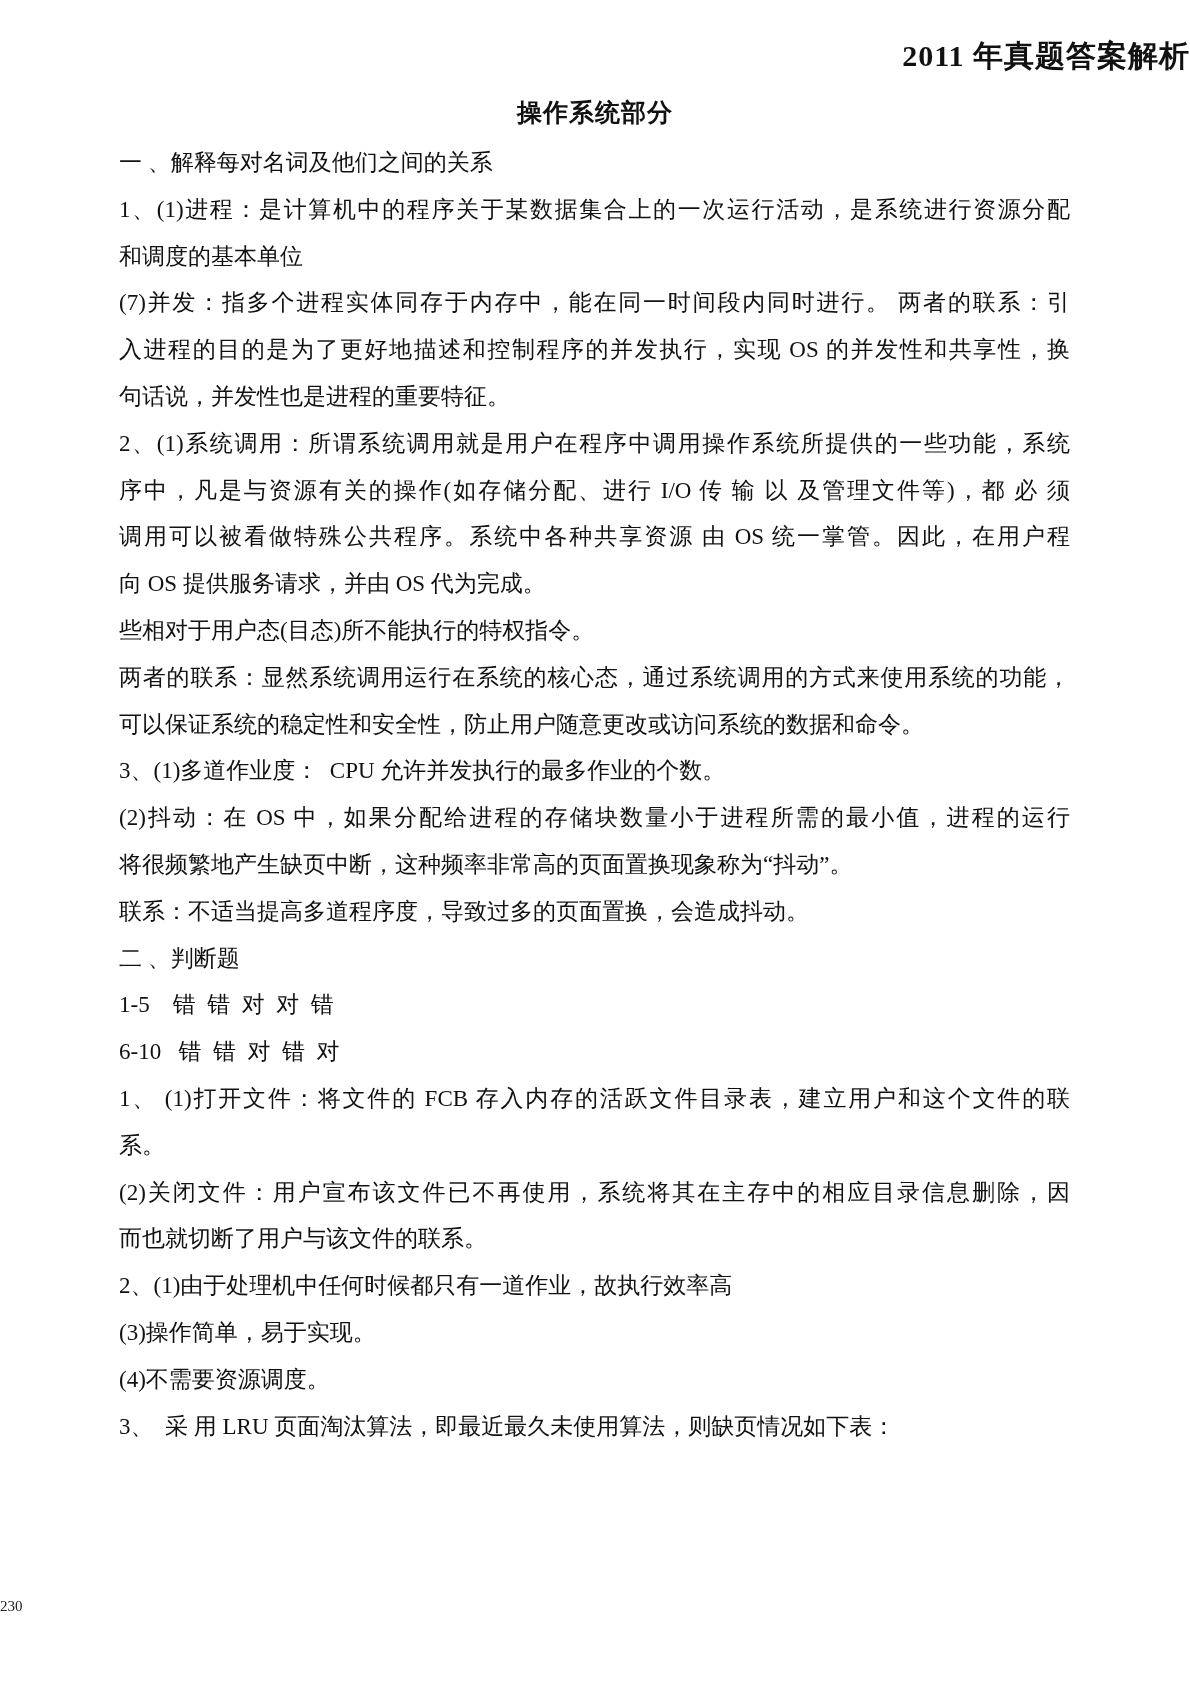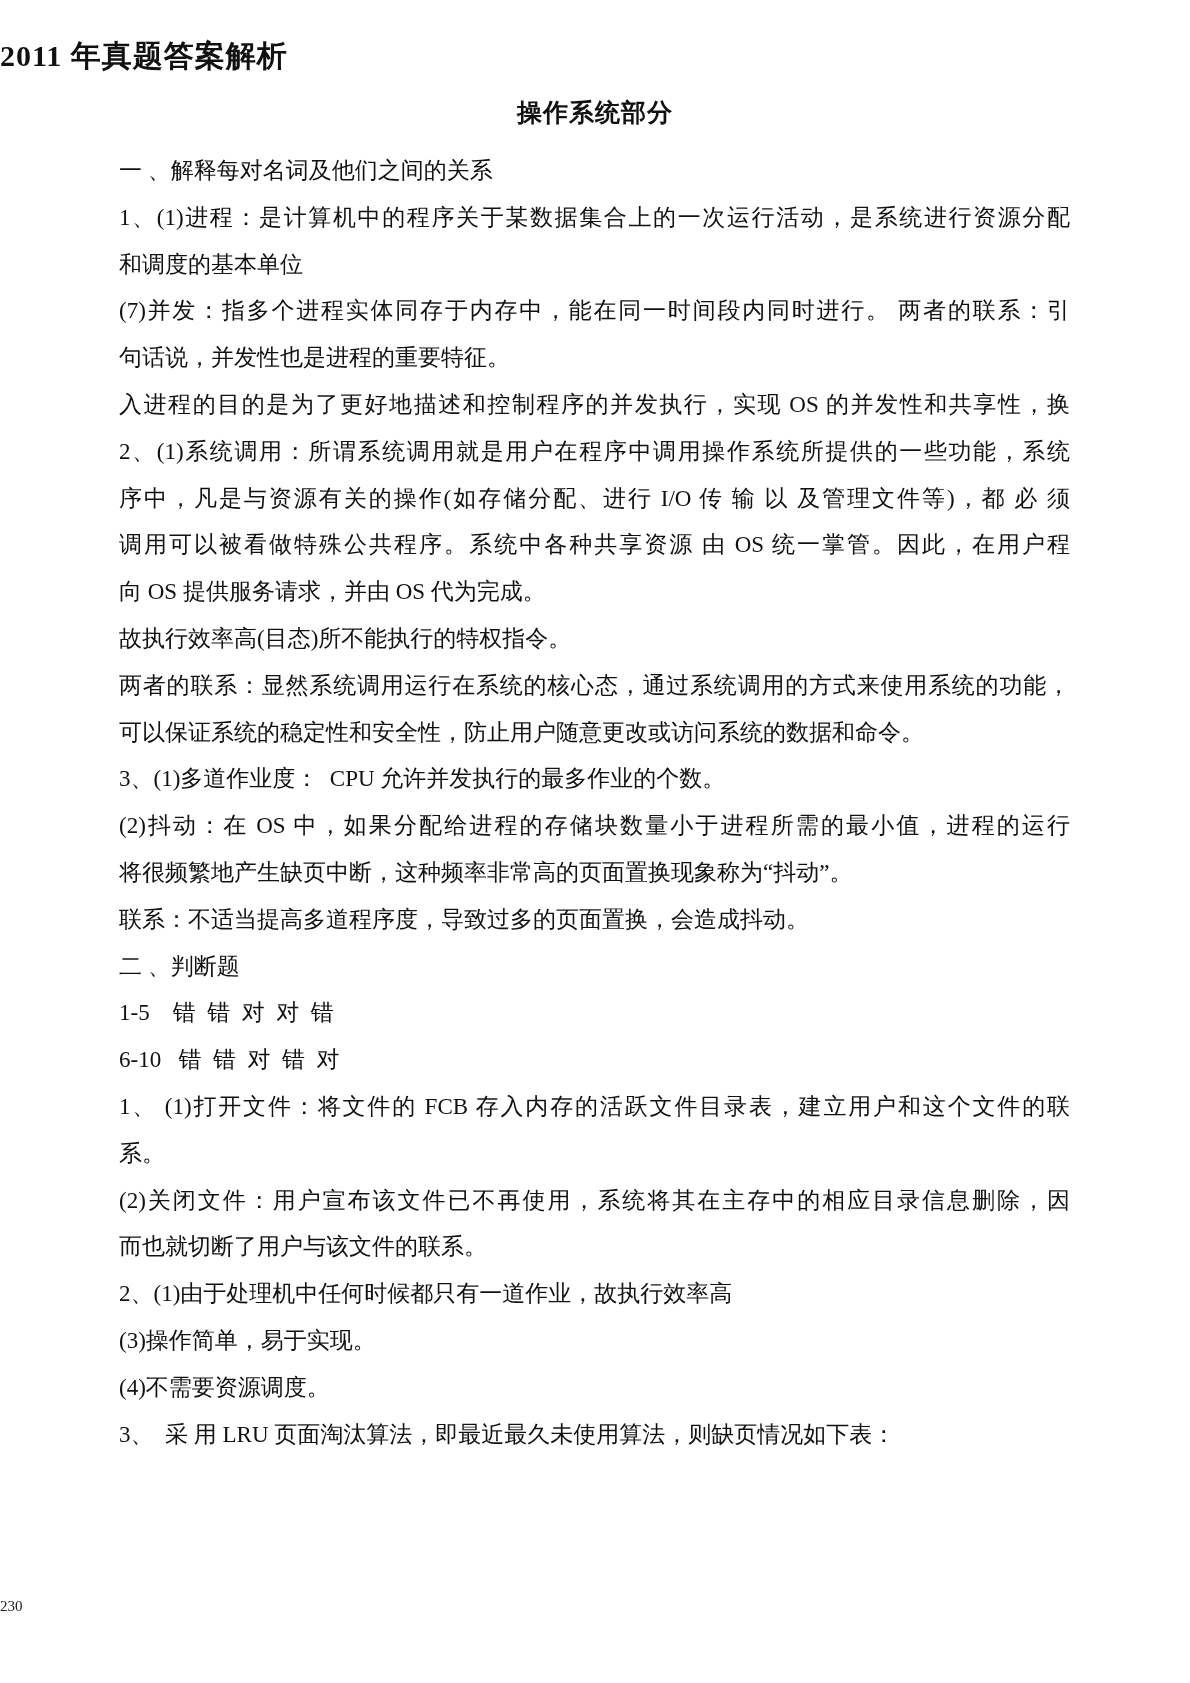--- a/index.html
+++ b/index.html
@@ -10,40 +10,40 @@
     background: #ffffff;
     color: #111111;
     font-family: "Liberation Serif", "DejaVu Serif", serif;
     overflow: hidden;
   }
   .doc-title {
     position: absolute;
     top: 36px;
     left: 0;
     right: 0;
-    text-align: left;
+    text-align: right;
     font-size: 30px;
     font-weight: bold;
     letter-spacing: 1px;
     white-space: pre-wrap;
   }
   .doc-subtitle {
     position: absolute;
     top: 96px;
     left: 0;
     right: 0;
     text-align: center;
     font-size: 25px;
     font-weight: bold;
     letter-spacing: 1px;
     white-space: pre-wrap;
   }
   .body-text {
     position: absolute;
-    top: 148px;
+    top: 140px;
     left: 119px;
     width: 951px;
   }
   .line {
     font-size: 23px;
     height: 46.8px;
     line-height: 46.8px;
     white-space: pre-wrap;
     text-align: left;
     overflow: visible;
@@ -66,27 +66,27 @@
 
 <div class="page">
   <div class="doc-title">2011 年真题答案解析</div>
   <div class="doc-subtitle">操作系统部分</div>
   <div class="body-text">
 
   <div class="line">一 、解释每对名词及他们之间的关系</div>
       <div class="line just">1、(1)进程：是计算机中的程序关于某数据集合上的一次运行活动，是系统进行资源分配</div>
       <div class="line">和调度的基本单位</div>
       <div class="line just">(7)并发：指多个进程实体同存于内存中，能在同一时间段内同时进行。 两者的联系：引</div>
+      <div class="line just">入进程的目的是为了更好地描述和控制程序的并发执行，实现 OS 的并发性和共享性，换</div>
       <div class="line">句话说，并发性也是进程的重要特征。</div>
-      <div class="line just">入进程的目的是为了更好地描述和控制程序的并发执行，实现 OS 的并发性和共享性，换</div>
       <div class="line just">2、(1)系统调用：所谓系统调用就是用户在程序中调用操作系统所提供的一些功能，系统</div>
       <div class="line just">序中，凡是与资源有关的操作(如存储分配、进行 I/O 传 输 以 及管理文件等)，都 必 须</div>
       <div class="line just">调用可以被看做特殊公共程序。系统中各种共享资源 由 OS 统一掌管。因此，在用户程</div>
       <div class="line">向 OS 提供服务请求，并由 OS 代为完成。</div>
-      <div class="line">故执行效率高(目态)所不能执行的特权指令。</div>
+      <div class="line">些相对于用户态(目态)所不能执行的特权指令。</div>
       <div class="line just">两者的联系：显然系统调用运行在系统的核心态，通过系统调用的方式来使用系统的功能，</div>
       <div class="line">可以保证系统的稳定性和安全性，防止用户随意更改或访问系统的数据和命令。</div>
       <div class="line">3、(1)多道作业度：  CPU 允许并发执行的最多作业的个数。</div>
       <div class="line just">(2)抖动：在 OS 中，如果分配给进程的存储块数量小于进程所需的最小值，进程的运行</div>
       <div class="line">将很频繁地产生缺页中断，这种频率非常高的页面置换现象称为“抖动”。</div>
       <div class="line">联系：不适当提高多道程序度，导致过多的页面置换，会造成抖动。</div>
       <div class="line">二 、判断题</div>
       <div class="line">1-5    错  错  对  对  错</div>
       <div class="line">6-10   错  错  对  错  对</div>
       <div class="line just">1、 (1)打开文件：将文件的 FCB 存入内存的活跃文件目录表，建立用户和这个文件的联</div>

